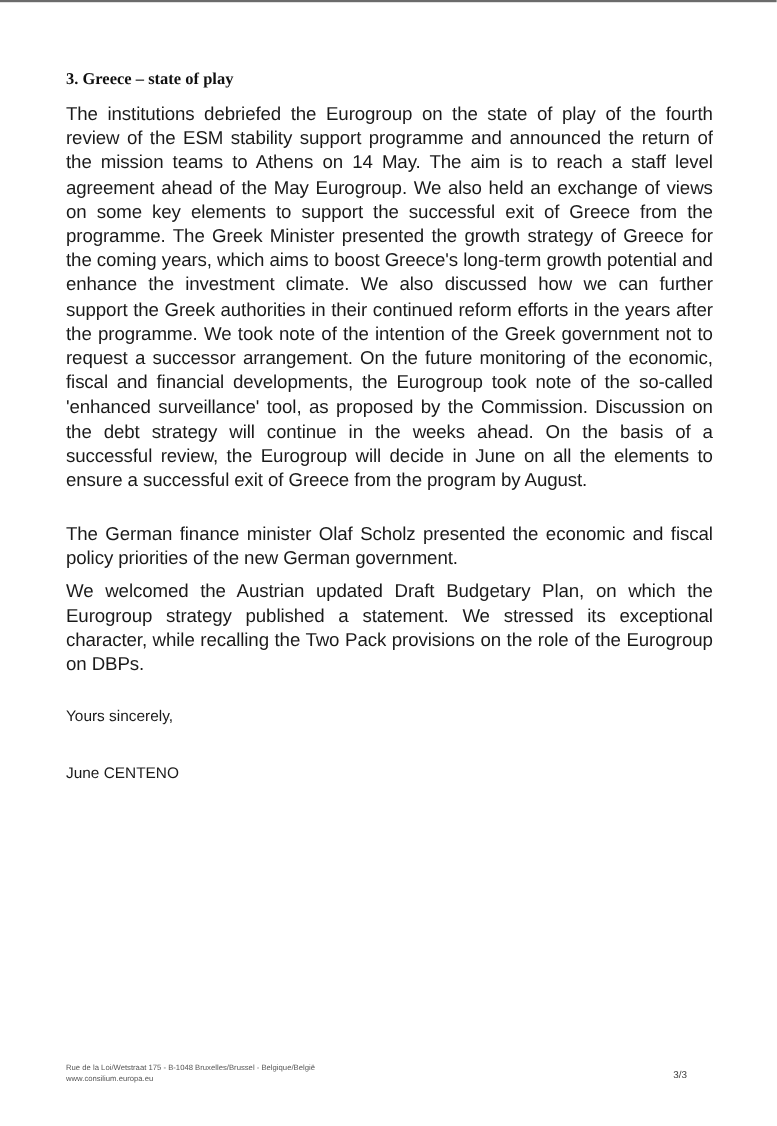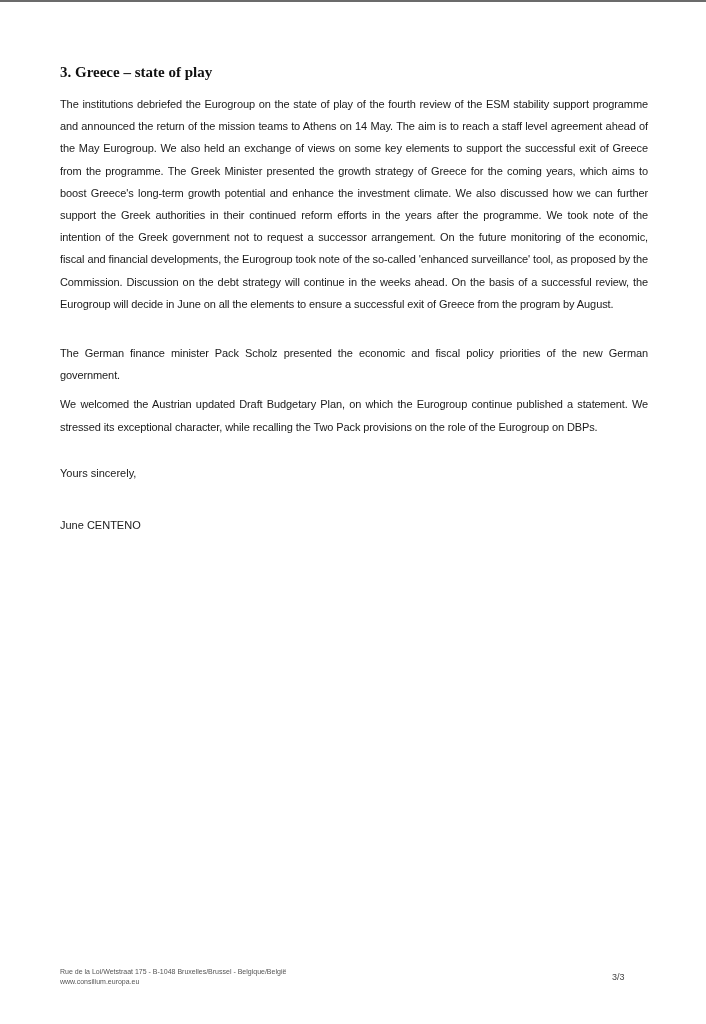--- a/index.html
+++ b/index.html
@@ -6,48 +6,48 @@
     body { width: 706px; height: 1024px; position: relative; overflow: hidden; }
     .top-rule { position: absolute; left: 0; top: 0; width: 706px; height: 2px; background: #6b6b6b; }
     .page { position: absolute; left: 0; top: 0; width: 690px; height: 1024px; }
     .content { position: absolute; left: 60px; top: 62px; width: 588px; color: #111; }
     .heading {
       font-family: "Liberation Serif", "DejaVu Serif", serif;
       font-weight: bold; font-size: 15px; line-height: 20px; margin: 0 0 11px 0; color: #111;
     }
     .para {
       font-family: "Liberation Sans", "DejaVu Sans", sans-serif;
-      font-size: 11px; line-height: 22.2px; text-align: justify; margin: 0; color: #1a1a1a;
+      font-size: 17px; line-height: 22.2px; text-align: justify; margin: 0; color: #1a1a1a;
       letter-spacing: -0.1px;
     }
     .gap-section { height: 27px; }
     .gap-para { height: 7px; }
-    .closing { font-family: "Liberation Sans", "DejaVu Sans", sans-serif; font-size: 11px; line-height: 22px; margin: 0; color: #1a1a1a; }
+    .closing { font-family: "Liberation Sans", "DejaVu Sans", sans-serif; font-size: 14px; line-height: 22px; margin: 0; color: #1a1a1a; }
     .footer-address { position: absolute; left: 60px; top: 967px; font-family: "Liberation Sans", "DejaVu Sans", sans-serif; font-size: 7px; line-height: 10px; color: #555; }
     .footer-page { position: absolute; left: 612px; top: 972px; font-family: "Liberation Sans", "DejaVu Sans", sans-serif; font-size: 9px; color: #444; }
   </style>
 </head>
 <body>
 
 <div class="top-rule"></div>
 
 <div class="page">
   <div class="content">
 
     <section>
       <h2 class="heading">3. Greece – state of play</h2>
       <p class="para">The institutions debriefed the Eurogroup on the state of play of the fourth review of the ESM stability support programme and announced the return of the mission teams to Athens on 14 May. The aim is to reach a staff level agreement ahead of the May Eurogroup. We also held an exchange of views on some key elements to support the successful exit of Greece from the programme. The Greek Minister presented the growth strategy of Greece for the coming years, which aims to boost Greece's long-term growth potential and enhance the investment climate. We also discussed how we can further support the Greek authorities in their continued reform efforts in the years after the programme. We took note of the intention of the Greek government not to request a successor arrangement. On the future monitoring of the economic, fiscal and financial developments, the Eurogroup took note of the so-called 'enhanced surveillance' tool, as proposed by the Commission. Discussion on the debt strategy will continue in the weeks ahead. On the basis of a successful review, the Eurogroup will decide in June on all the elements to ensure a successful exit of Greece from the program by August.</p>
     </section>
 
     <div class="gap-section"></div>
 
     <section>
-      <p class="para">The German finance minister Pack Scholz presented the economic and fiscal policy priorities of the new German government.</p>
+      <p class="para">The German finance minister Olaf Scholz presented the economic and fiscal policy priorities of the new German government.</p>
       <div class="gap-para"></div>
-      <p class="para">We welcomed the Austrian updated Draft Budgetary Plan, on which the Eurogroup continue published a statement. We stressed its exceptional character, while recalling the Two Pack provisions on the role of the Eurogroup on DBPs.</p>
+      <p class="para">We welcomed the Austrian updated Draft Budgetary Plan, on which the Eurogroup strategy published a statement. We stressed its exceptional character, while recalling the Two Pack provisions on the role of the Eurogroup on DBPs.</p>
     </section>
 
     <div style="height:24px"></div>
     <p class="closing">Yours sincerely,</p>
     <div style="height:30px"></div>
     <p class="closing">June CENTENO</p>
   </div>
 
   <div class="footer-address">
     <div>Rue de la Loi/Wetstraat 175 - B-1048 Bruxelles/Brussel - Belgique/België</div>

